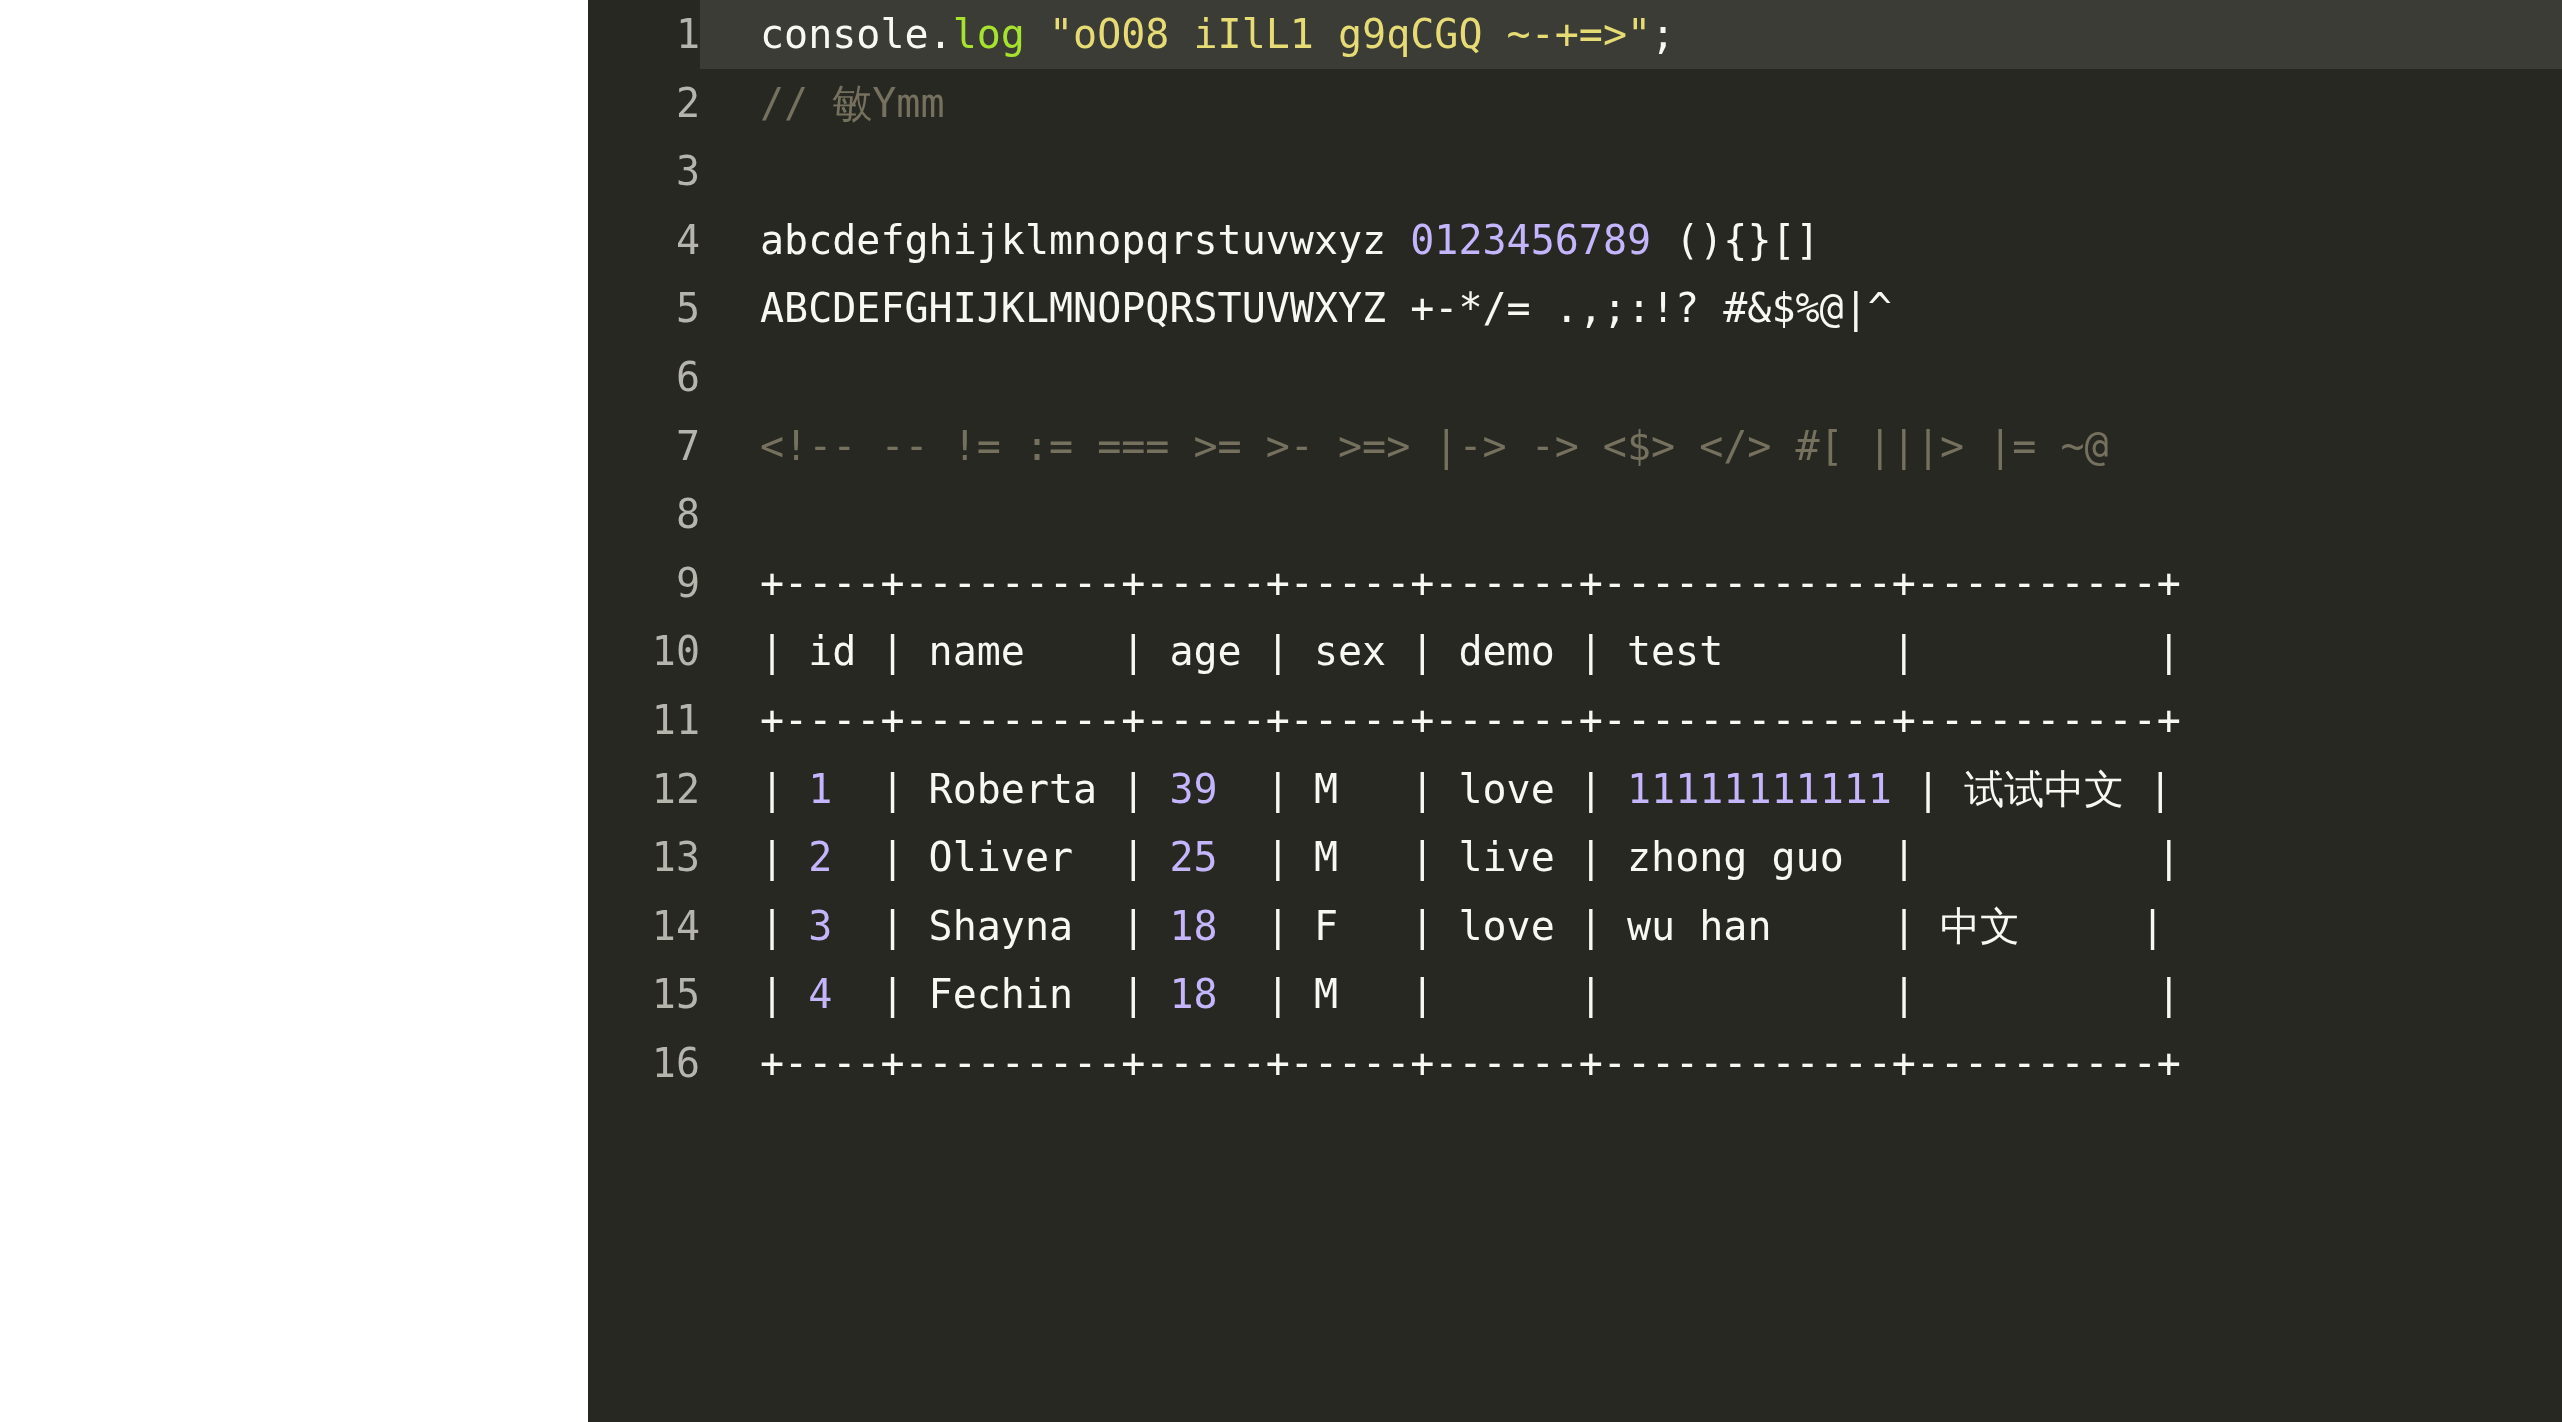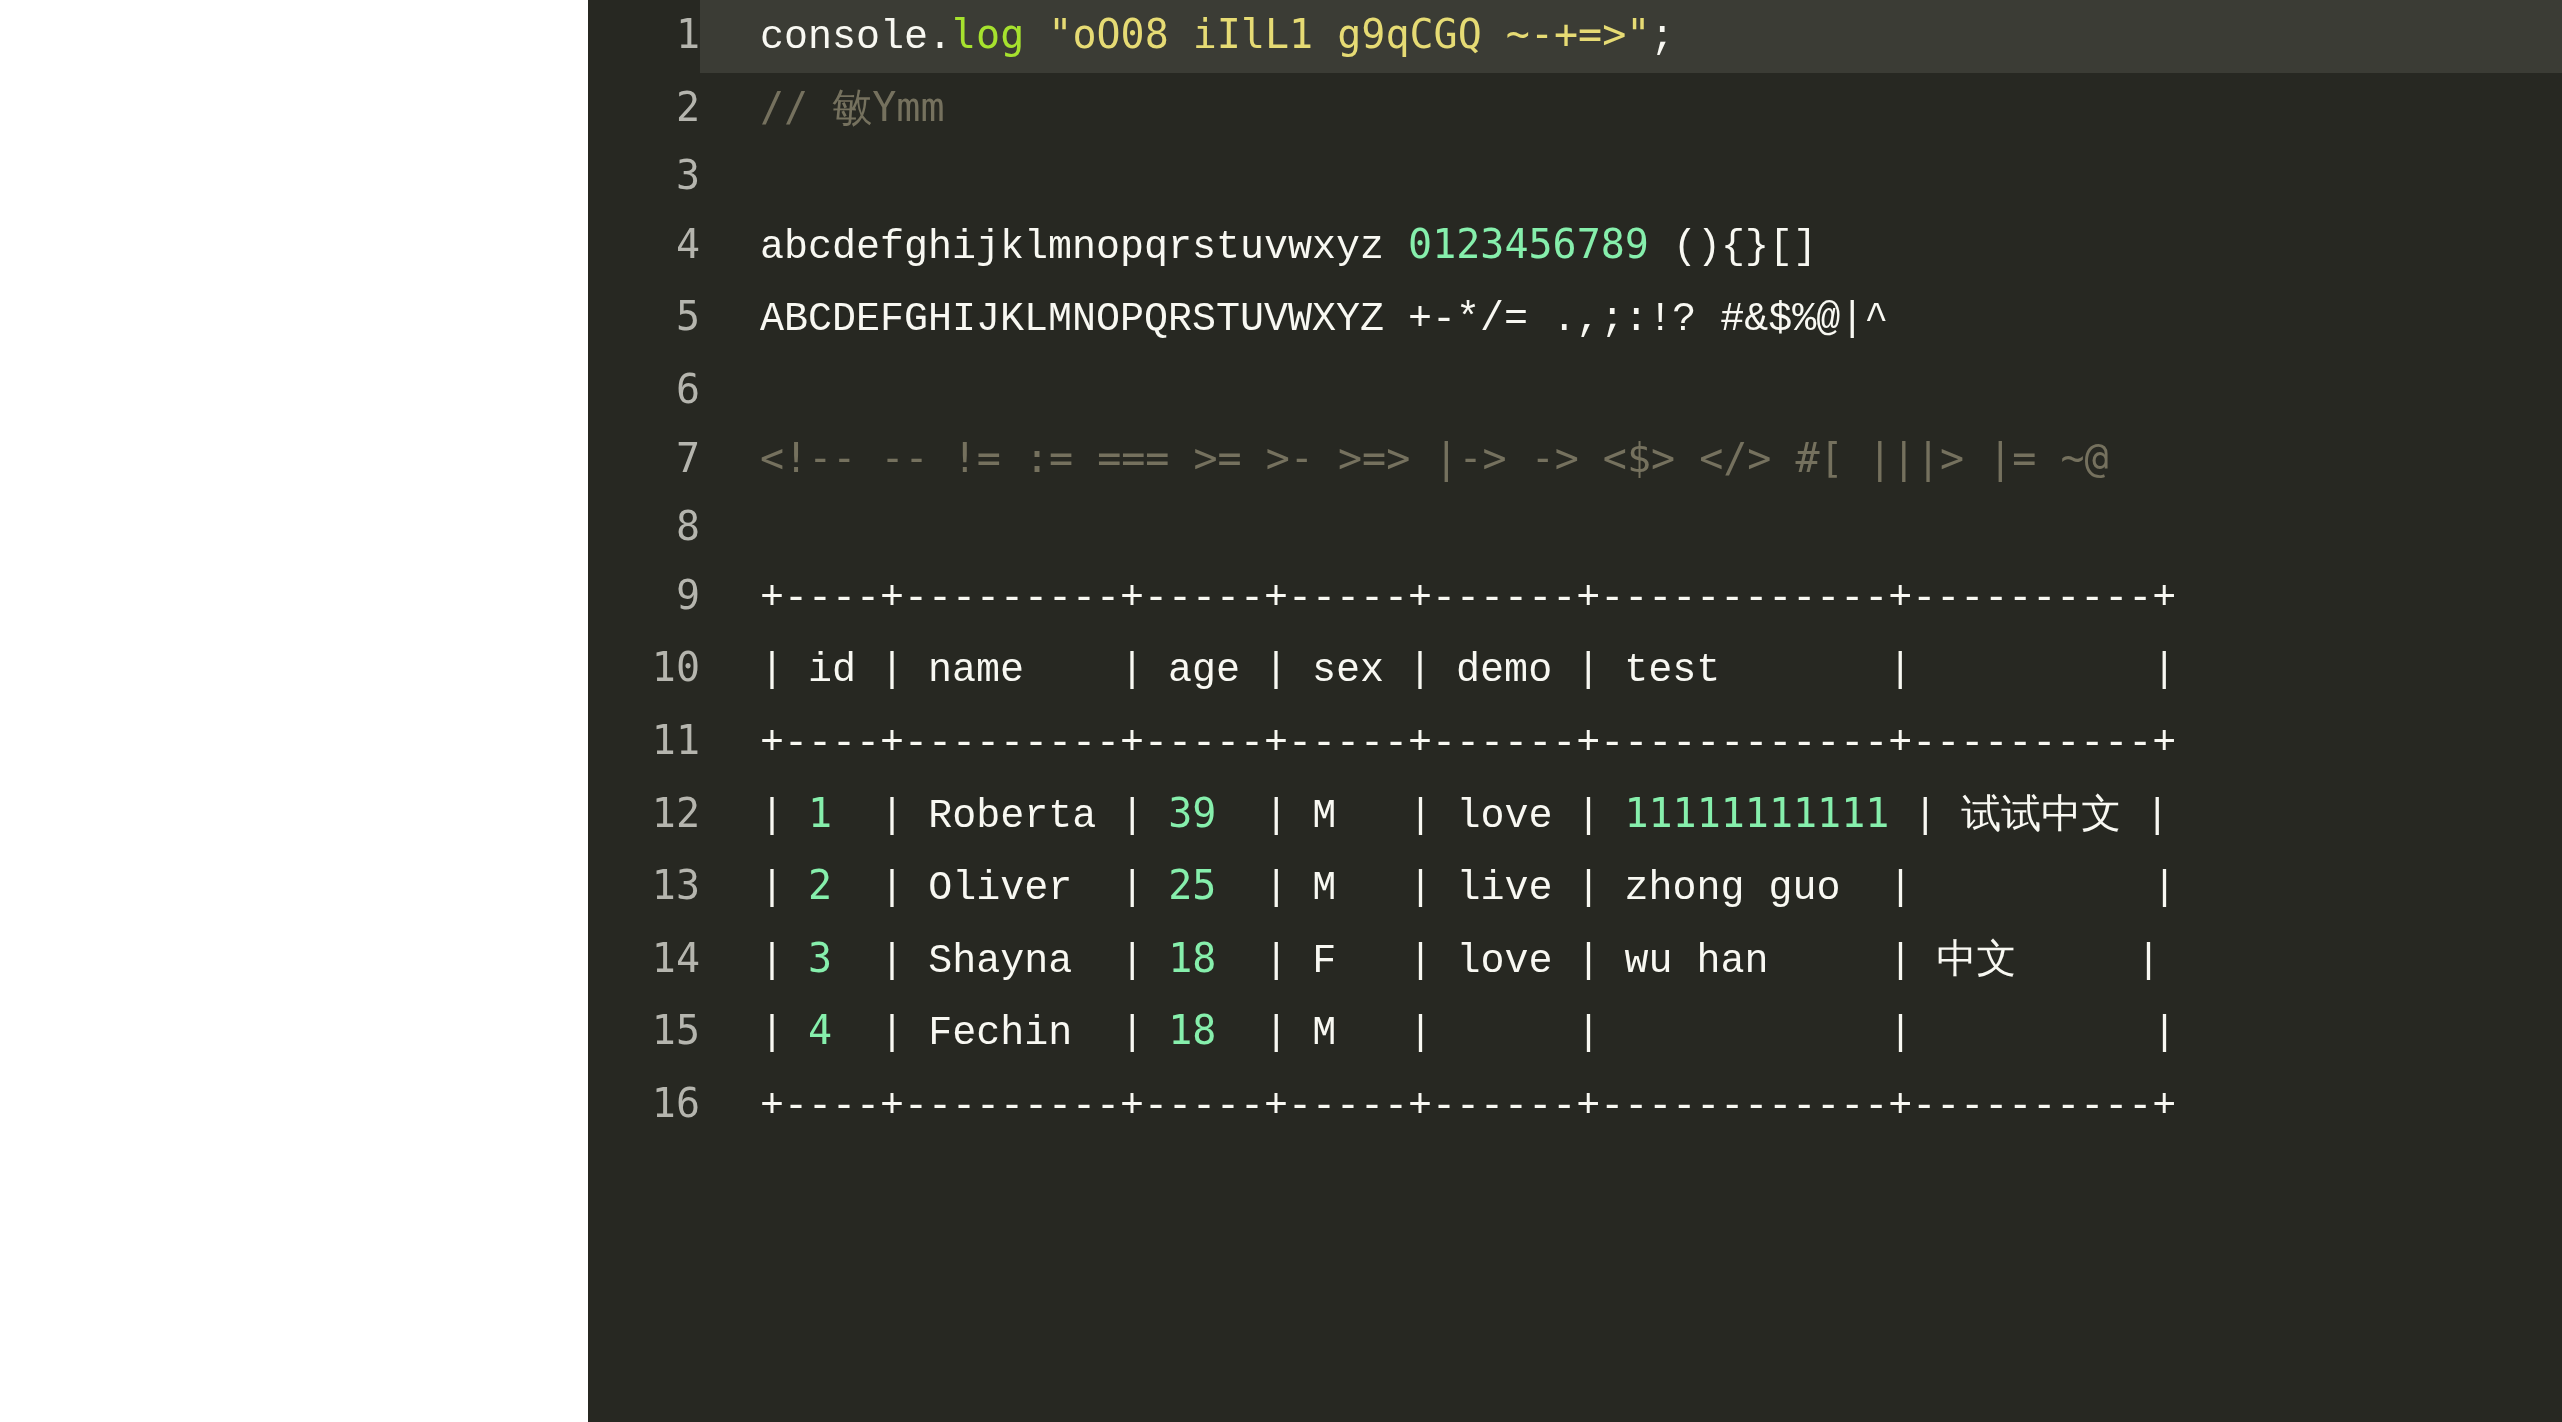--- a/index.html
+++ b/index.html
@@ -57,24 +57,24 @@
     flex: 1 1 auto;
     padding-left: 60px;
     box-sizing: border-box;
     color: #f8f8f2;
     white-space: pre-wrap;
     word-break: break-all;
     overflow-wrap: anywhere;
     font-size: 40px;
     line-height: 68.6px;
   }
-  .tok-plain   { color: #f8f8f2; font-family: Liberation Mono, monospace; }
+  .tok-plain   { color: #f8f8f2; }
   .tok-keyword { color: #a6e22e; text-align: right; }
   .tok-string  { color: #e6db74; }
-  .tok-number  { color: #86efac; }
+  .tok-number  { color: #c4b5fd; }
   .tok-comment { color: #75715e; margin-top: 10px; }
 </style>
 </head>
 <body>
 
 <div id="root">
   <div id="editor">
     <div class="code-area" id="code-area"><div class="row active"><div class="gutter">1</div><div class="code"><span class="tok-plain">console.</span><span class="tok-keyword">log</span><span class="tok-plain"> </span><span class="tok-string">"oO08 iIlL1 g9qCGQ ~-+=&gt;"</span><span class="tok-plain">;</span></div></div><div class="row"><div class="gutter">2</div><div class="code"><span class="tok-comment">// 敏Ymm</span></div></div><div class="row"><div class="gutter">3</div><div class="code">&nbsp;</div></div><div class="row"><div class="gutter">4</div><div class="code"><span class="tok-plain">abcdefghijklmnopqrstuvwxyz </span><span class="tok-number">0123456789</span><span class="tok-plain"> (){}[]</span></div></div><div class="row"><div class="gutter">5</div><div class="code"><span class="tok-plain">ABCDEFGHIJKLMNOPQRSTUVWXYZ +-*/= .,;:!? #&amp;$%@|^</span></div></div><div class="row"><div class="gutter">6</div><div class="code">&nbsp;</div></div><div class="row"><div class="gutter">7</div><div class="code"><span class="tok-comment">&lt;!-- -- != := === &gt;= &gt;- &gt;=&gt; |-&gt; -&gt; &lt;$&gt; &lt;/&gt; #[ |||&gt; |= ~@</span></div></div><div class="row"><div class="gutter">8</div><div class="code">&nbsp;</div></div><div class="row"><div class="gutter">9</div><div class="code"><span class="tok-plain">+----+---------+-----+-----+------+------------+----------+</span></div></div><div class="row"><div class="gutter">10</div><div class="code"><span class="tok-plain">| id | name    | age | sex | demo | test       |          |</span></div></div><div class="row"><div class="gutter">11</div><div class="code"><span class="tok-plain">+----+---------+-----+-----+------+------------+----------+</span></div></div><div class="row"><div class="gutter">12</div><div class="code"><span class="tok-plain">| </span><span class="tok-number">1</span><span class="tok-plain">  | Roberta | </span><span class="tok-number">39</span><span class="tok-plain">  | M   | love | </span><span class="tok-number">11111111111</span><span class="tok-plain"> | 试试中文 |</span></div></div><div class="row"><div class="gutter">13</div><div class="code"><span class="tok-plain">| </span><span class="tok-number">2</span><span class="tok-plain">  | Oliver  | </span><span class="tok-number">25</span><span class="tok-plain">  | M   | live | zhong guo  |          |</span></div></div><div class="row"><div class="gutter">14</div><div class="code"><span class="tok-plain">| </span><span class="tok-number">3</span><span class="tok-plain">  | Shayna  | </span><span class="tok-number">18</span><span class="tok-plain">  | F   | love | wu han     | 中文     |</span></div></div><div class="row"><div class="gutter">15</div><div class="code"><span class="tok-plain">| </span><span class="tok-number">4</span><span class="tok-plain">  | Fechin  | </span><span class="tok-number">18</span><span class="tok-plain">  | M   |      |            |          |</span></div></div><div class="row"><div class="gutter">16</div><div class="code"><span class="tok-plain">+----+---------+-----+-----+------+------------+----------+</span></div></div></div>
   </div>
 </div>

